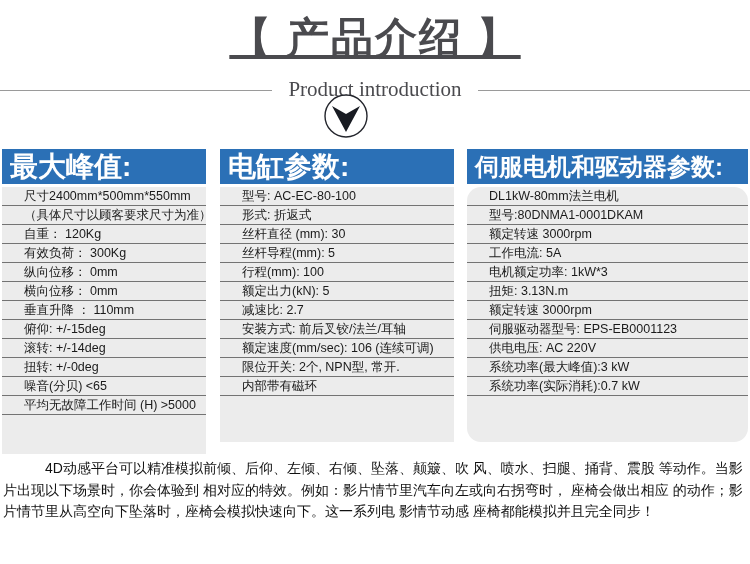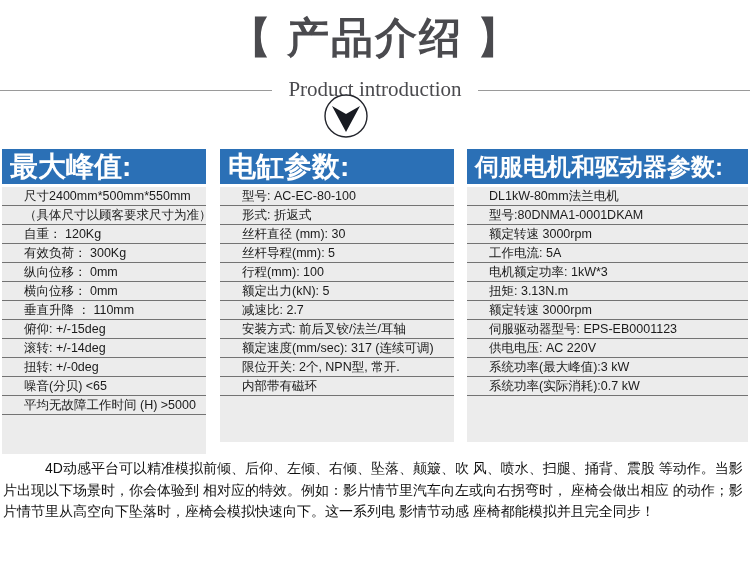--- a/index.html
+++ b/index.html
@@ -3,21 +3,21 @@
 <meta charset="utf-8">
 <style>
   html,body { margin:0; padding:0; background:#ffffff; }
   body { width:750px; height:564px; font-family:"Liberation Sans", sans-serif; }
   .page { position:relative; width:750px; height:564px; overflow:hidden; background:#ffffff; }
 
   
   .top-title {
     margin:14px 0 0 0; text-align:center;
     font-size:42px; line-height:48px; font-weight:bold;
-    color:#4a4a4e; letter-spacing:2px;
+    color:#4a4a4e; letter-spacing:2px;text-decoration:underline;
   }
   .subtitle-row { position:relative; height:26px; margin-top:15px; text-align:center; }
   .subtitle-row .rule {
     position:absolute; left:0; right:0; top:13px; height:0;
     border-top:1px solid #9a9a9a;
   }
   .subtitle {
     position:relative; display:inline-block; background:#ffffff;
     padding:0 16px; font-family:"Liberation Serif", serif;
     font-size:21px; color:#4a4a4e;
@@ -36,21 +36,21 @@
   .col-title {
     margin:0; height:35px; line-height:35px;
     background:#2b70b6; color:#ffffff;
     font-weight:bold; font-size:28px; padding-left:8px;
     white-space:nowrap; overflow:hidden;
   }
   .col-3 .col-title { font-size:24px; }
   .rows { list-style:none; margin:3px 0 0 0; padding:0; background:#ececec; }
   .col-1 .rows { height:267px; }
   .col-2 .rows { height:255px; }
-  .col-3 .rows { height:255px; }
+  .col-3 .rows { height:255px;border-radius:14px; }
   .row {
     height:19px; box-sizing:border-box;
     border-bottom:1px solid #737373;
     display:flex; align-items:center;
     padding-left:22px; font-size:12.5px; color:#1a1a1a;
     white-space:nowrap; overflow:hidden;
   }
 
   
   .footer-text {
@@ -100,21 +100,21 @@
         <h2 class="col-title">电缸参数:</h2>
         <ul class="rows">
           <li class="row">型号: AC-EC-80-100</li>
           <li class="row">形式: 折返式</li>
           <li class="row">丝杆直径 (mm): 30</li>
           <li class="row">丝杆导程(mm): 5</li>
           <li class="row">行程(mm): 100</li>
           <li class="row">额定出力(kN): 5</li>
           <li class="row">减速比: 2.7</li>
           <li class="row">安装方式: 前后叉铰/法兰/耳轴</li>
-          <li class="row">额定速度(mm/sec): 317 (连续可调)</li>
+          <li class="row">额定速度(mm/sec): 106 (连续可调)</li>
           <li class="row">限位开关: 2个, NPN型, 常开.</li>
           <li class="row">内部带有磁环</li>
         </ul>
       </section>
       <section class="col col-3">
         <h2 class="col-title">伺服电机和驱动器参数:</h2>
         <ul class="rows">
           <li class="row">DL1kW-80mm法兰电机</li>
           <li class="row">型号:80DNMA1-0001DKAM</li>
           <li class="row">额定转速 3000rpm</li>

